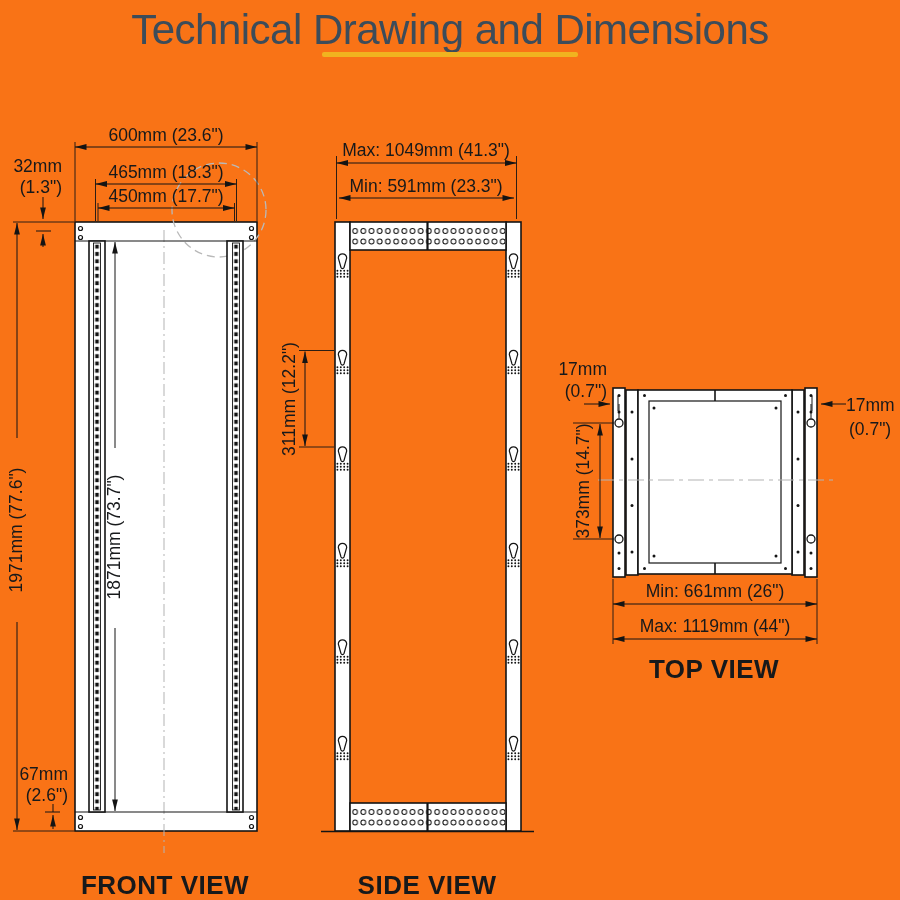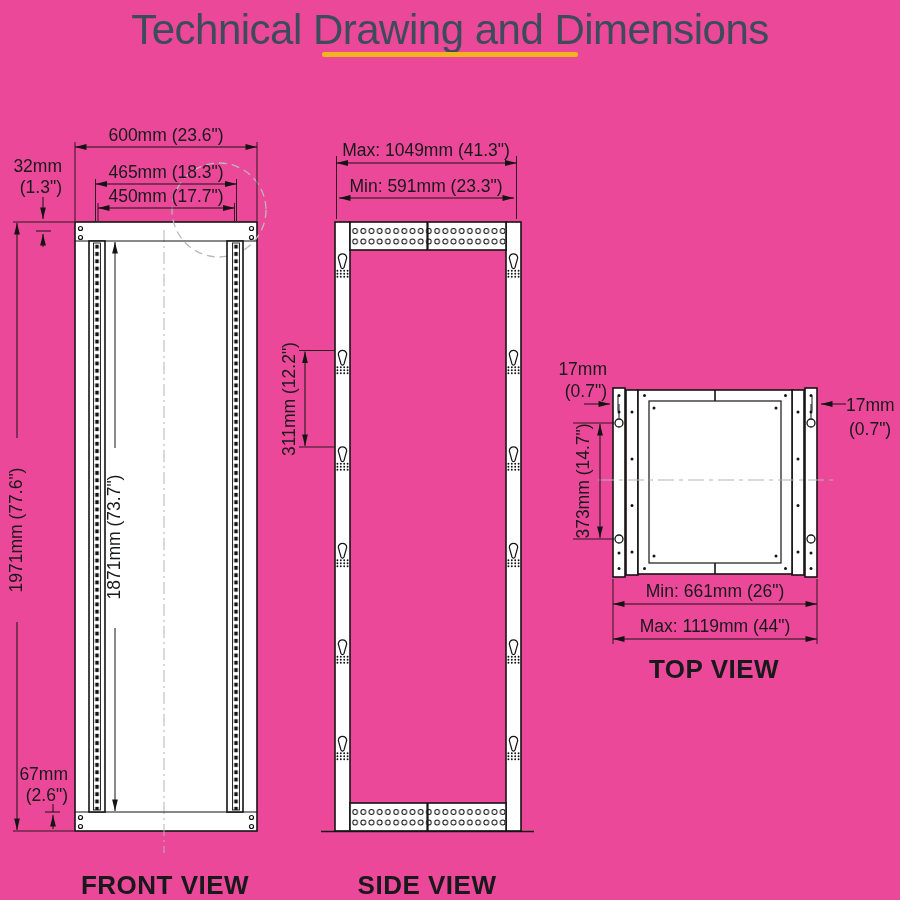--- a/index.html
+++ b/index.html
@@ -1,16 +1,16 @@
 <!DOCTYPE html>
 <html><head>
 <meta charset="utf-8">
 <style>
   html,body{margin:0;padding:0;background:#ffffff;}
-  .page{position:relative;width:900px;height:900px;background:#ec4899;overflow:hidden;
+  .page{position:relative;width:900px;height:900px;background:#f97316;overflow:hidden;
         font-family:"Liberation Sans",sans-serif;}
   svg{display:block}
   text{font-family:"Liberation Sans","DejaVu Sans",sans-serif;fill:#17191b;}
   .title{font-size:42px;font-weight:300;fill:#3c4c5a;letter-spacing:-0.5px;}
   .dim{font-size:17.5px;}
   .viewlabel{font-size:26px;font-weight:600;letter-spacing:0.5px;}
   .ln{stroke:#141414;stroke-width:1;fill:none;}
   .ext{stroke:#141414;stroke-width:0.9;fill:none;}
   .struct{stroke:#141414;stroke-width:1.6;fill:#ffffff;}
   .thin{stroke:#141414;stroke-width:1.2;fill:none;}

